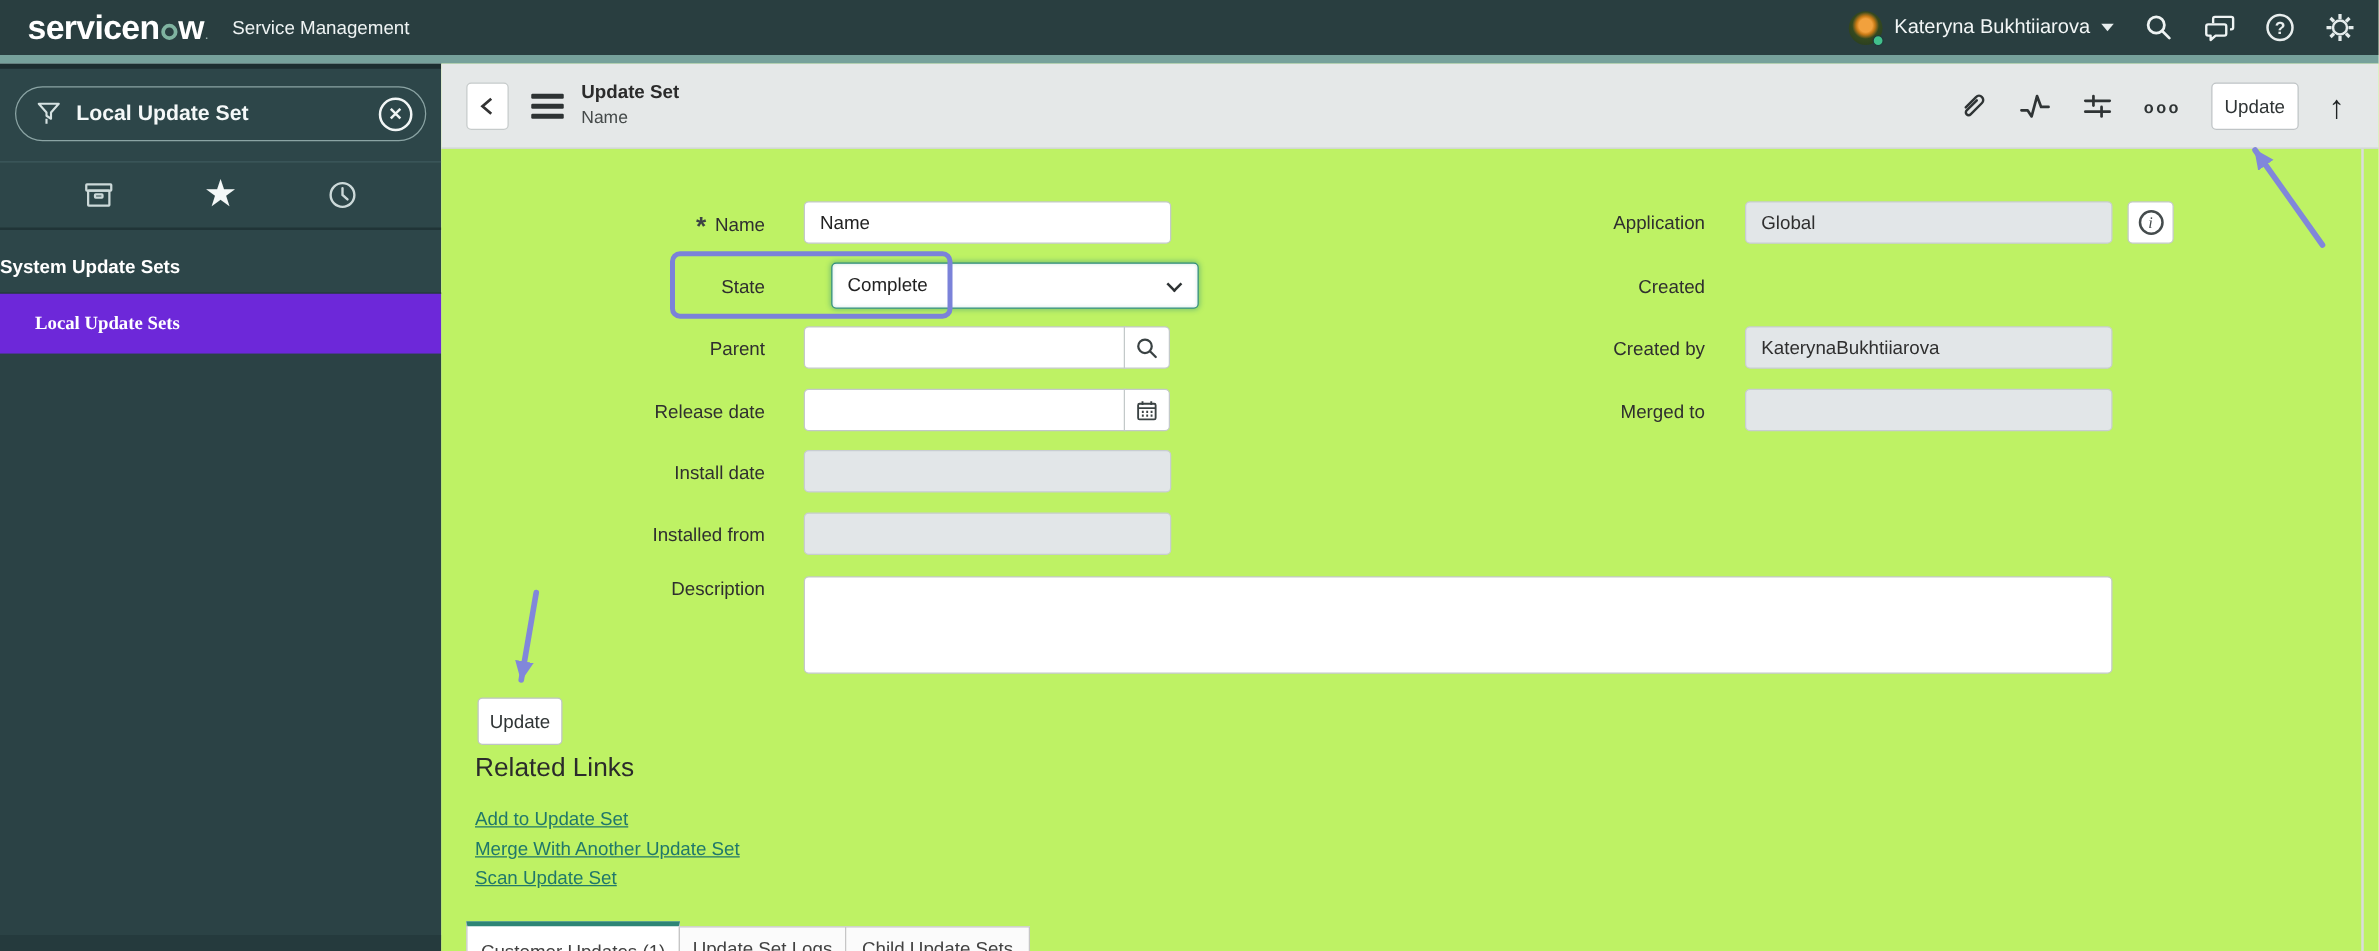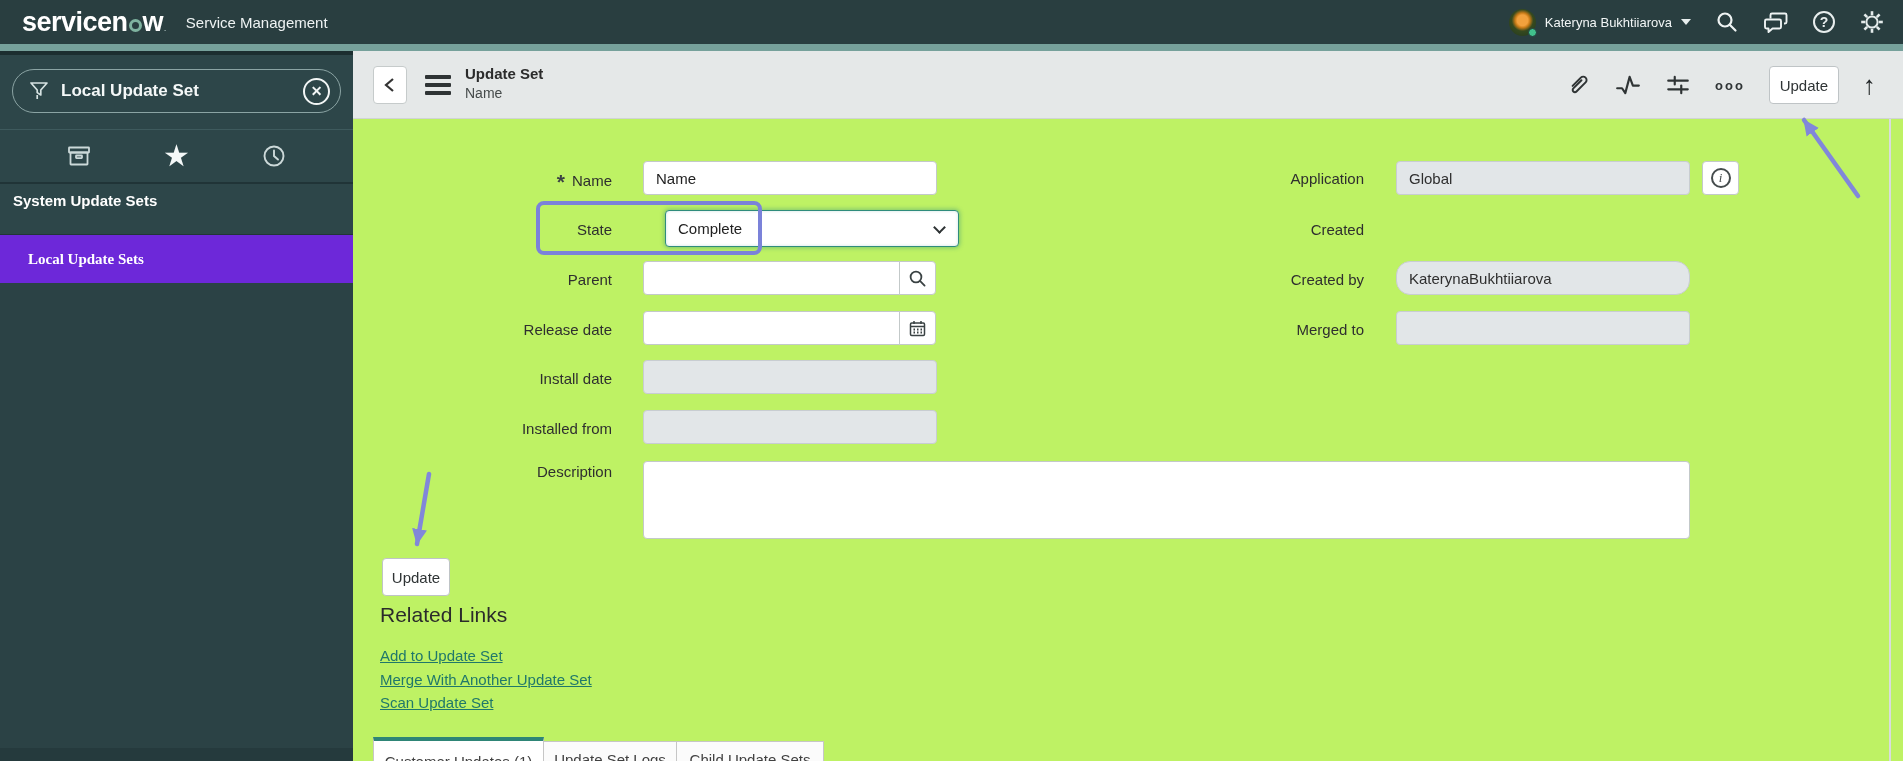--- a/index.html
+++ b/index.html
@@ -18,21 +18,21 @@
   .logo .ring { display:inline-block; width:13px; height:13px; border:3px solid #7fb3a0;
                 border-radius:50%; margin:0 1px; position:relative; top:1px; }
   .logo .tm { font-size:8px; color:#9fb4b1; margin-left:1px; }
   .product { color:#eef3f3; font-size:15px; margin-left:20px; }
   #header-right { margin-left:auto; display:flex; align-items:center; gap:24px; }
   .user-cluster { display:flex; align-items:center; gap:9px; cursor:pointer; }
   .avatar { width:27px; height:27px; border-radius:50%; position:relative;
     background:radial-gradient(circle at 50% 42%, #f2a13d 0 26%, #c77a16 36%, #35491f 52%, #22371f 100%); }
   .presence-dot { position:absolute; right:-1px; bottom:-1px; width:9px; height:9px;
     border-radius:50%; background:#41c08c; border:1px solid #21393b; }
-  .user-name { color:#f2f6f6; font-size:13px; }
+  .user-name { color:#f2f6f6; font-size:16px; }
   .caret-down { width:0; height:0; border-left:5px solid transparent; border-right:5px solid transparent;
     border-top:6px solid #e7eeee; }
   .hdr-icon { display:flex; align-items:center; justify-content:center; cursor:pointer; }
   .help-circle { width:22px; height:22px; border:2px solid #e8eeee; border-radius:50%;
     color:#e8eeee; font-size:14px; font-weight:bold; display:flex; align-items:center; justify-content:center; }
   
   #accent-strip { position:absolute; left:0; top:44px; width:1903px; height:7px; background:#76a19b; }
   
   #sidebar { position:absolute; left:0; top:51px; width:353px; height:710px;
     background:#2d4649; border-top:4px solid #1c2e30; }
@@ -42,21 +42,21 @@
   #nav-search .search-text { color:#f4f8f8; font-size:17px; font-weight:bold; flex:1; }
   .clear-circle { width:27px; height:27px; border:2px solid #f2f6f6; border-radius:50%;
     color:#f2f6f6; font-size:14px; font-weight:bold; display:flex; align-items:center;
     justify-content:center; cursor:pointer; }
   #nav-tabs-row { position:absolute; left:0; top:74px; width:353px; height:55px;
     border-top:1px solid #3e5a5d; border-bottom:2px solid #20343七; border-bottom:2px solid #203437;
     display:flex; align-items:center; justify-content:space-around; padding:0 30px; }
   .nav-tab-icon { cursor:pointer; display:flex; align-items:center; justify-content:center; }
   .star-glyph { color:#f4f8f8; font-size:30px; line-height:1; }
   #nav-section-header { position:absolute; left:0; top:137px; width:423px; height:43px;
-    display:flex; padding-left:13px; color:#fff; font-size:15px;
+    display:flex; align-items:center; color:#fff; font-size:15px;
     font-weight:bold; border-bottom:1px solid #223538; }
   #nav-selected-item { position:absolute; left:0; top:180px; width:353px; height:48px;
     background:#6d28d9; display:flex; align-items:center; padding-left:28px; color:#fff;
     font-size:15px; font-weight:bold; cursor:pointer;font-family:Liberation Serif, serif; }
   #nav-rest { position:absolute; left:0; top:228px; width:353px; height:469px; background:#2b4245; }
   #nav-bottom-strip { position:absolute; left:0; bottom:0; width:353px; height:13px; background:#253a3d; }
   
   #main { position:absolute; left:353px; top:51px; width:1550px; height:710px; background:#bef264; }
   #form-toolbar { position:absolute; left:0; top:0; width:1550px; height:68px;
     background:#e5e8e8; border-bottom:1px solid #d0d4d4; }
@@ -330,21 +330,21 @@
     <span class="info-circle">i</span>
   </button>
 
   <div class="flabel right-col" style="top:170px;">
     <span>Created</span>
   </div>
 
   <div class="flabel right-col" style="top:220px;">
     <span>Created by</span>
   </div>
-  <input class="f-input ro" style="left: 1043px; top: 210px; width: 294px; border-radius: 14px;" readonly="" value="KaterynaBukhtiiarova">
+  <input class="f-input ro" style="left: 1043px; top: 210px; width: 294px;" readonly="" value="KaterynaBukhtiiarova">
 
   <div class="flabel right-col" style="top:270px;">
     <span>Merged to</span>
   </div>
   <input class="f-input ro" style="left: 1043px; top: 260px; width: 294px;" readonly="" value="">
 
   <button id="form-update-btn" class="btn">Update</button>
 
   <div id="related-links-title">Related Links</div>
   <a class="related-link" style="top:596px;">Add to Update Set</a>

